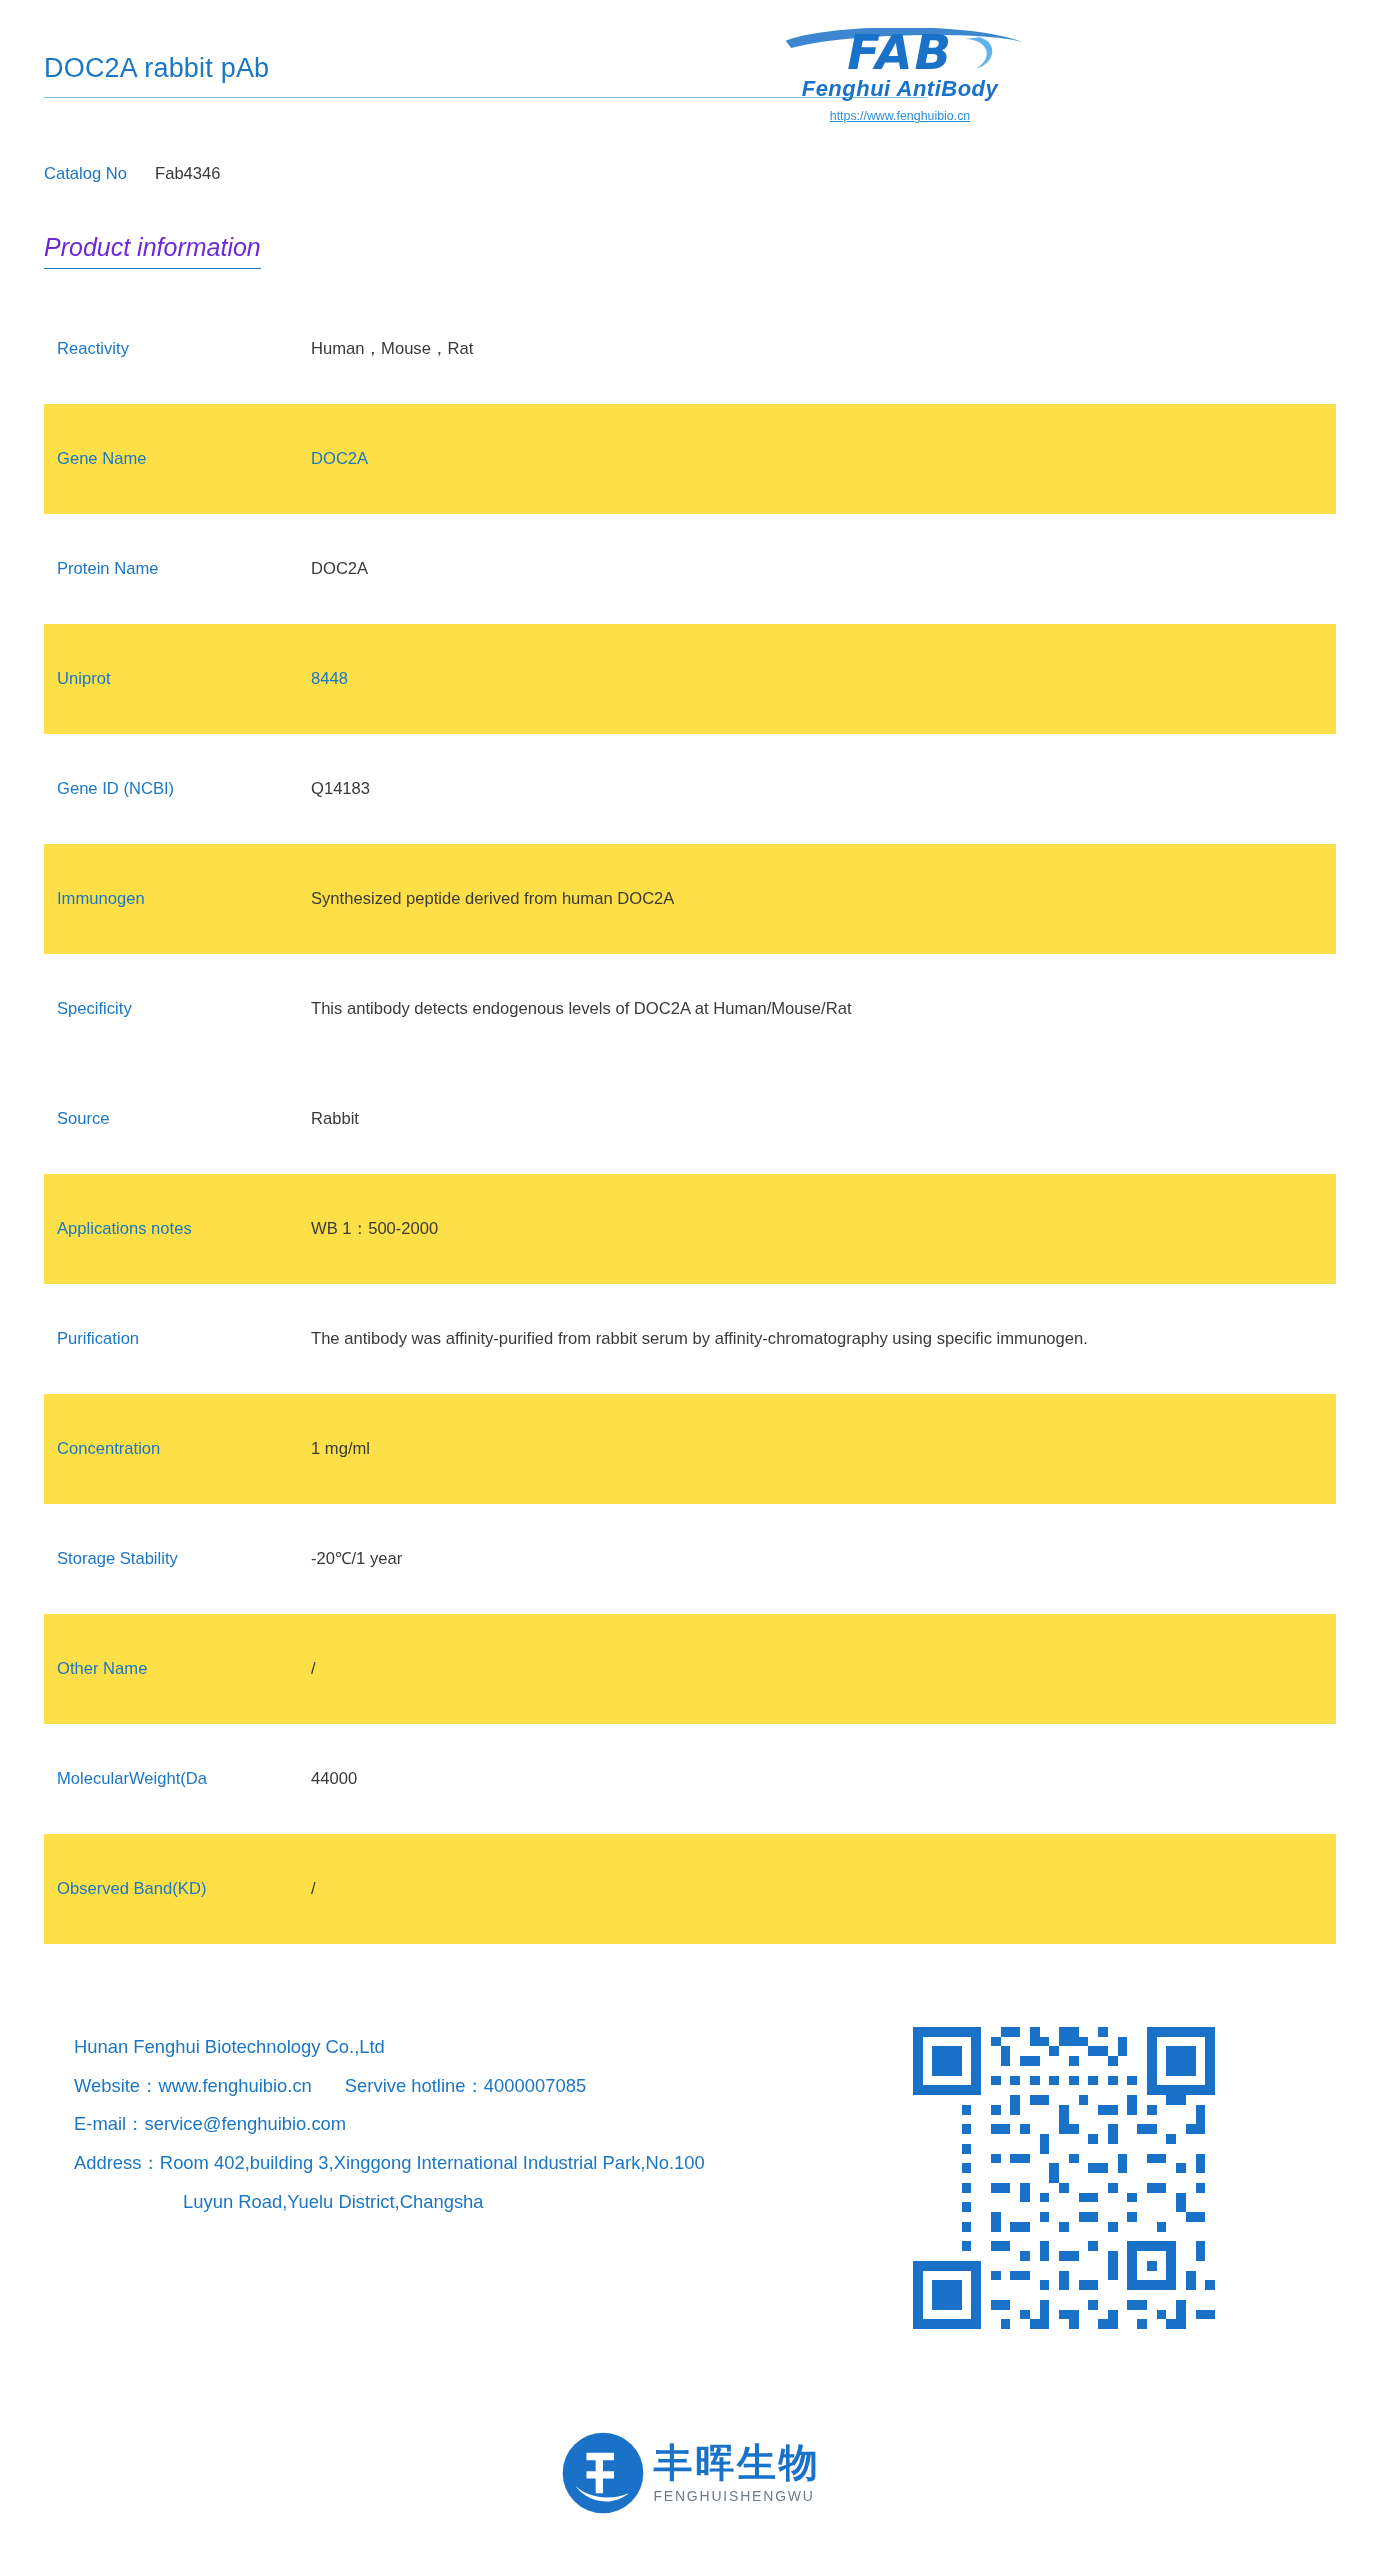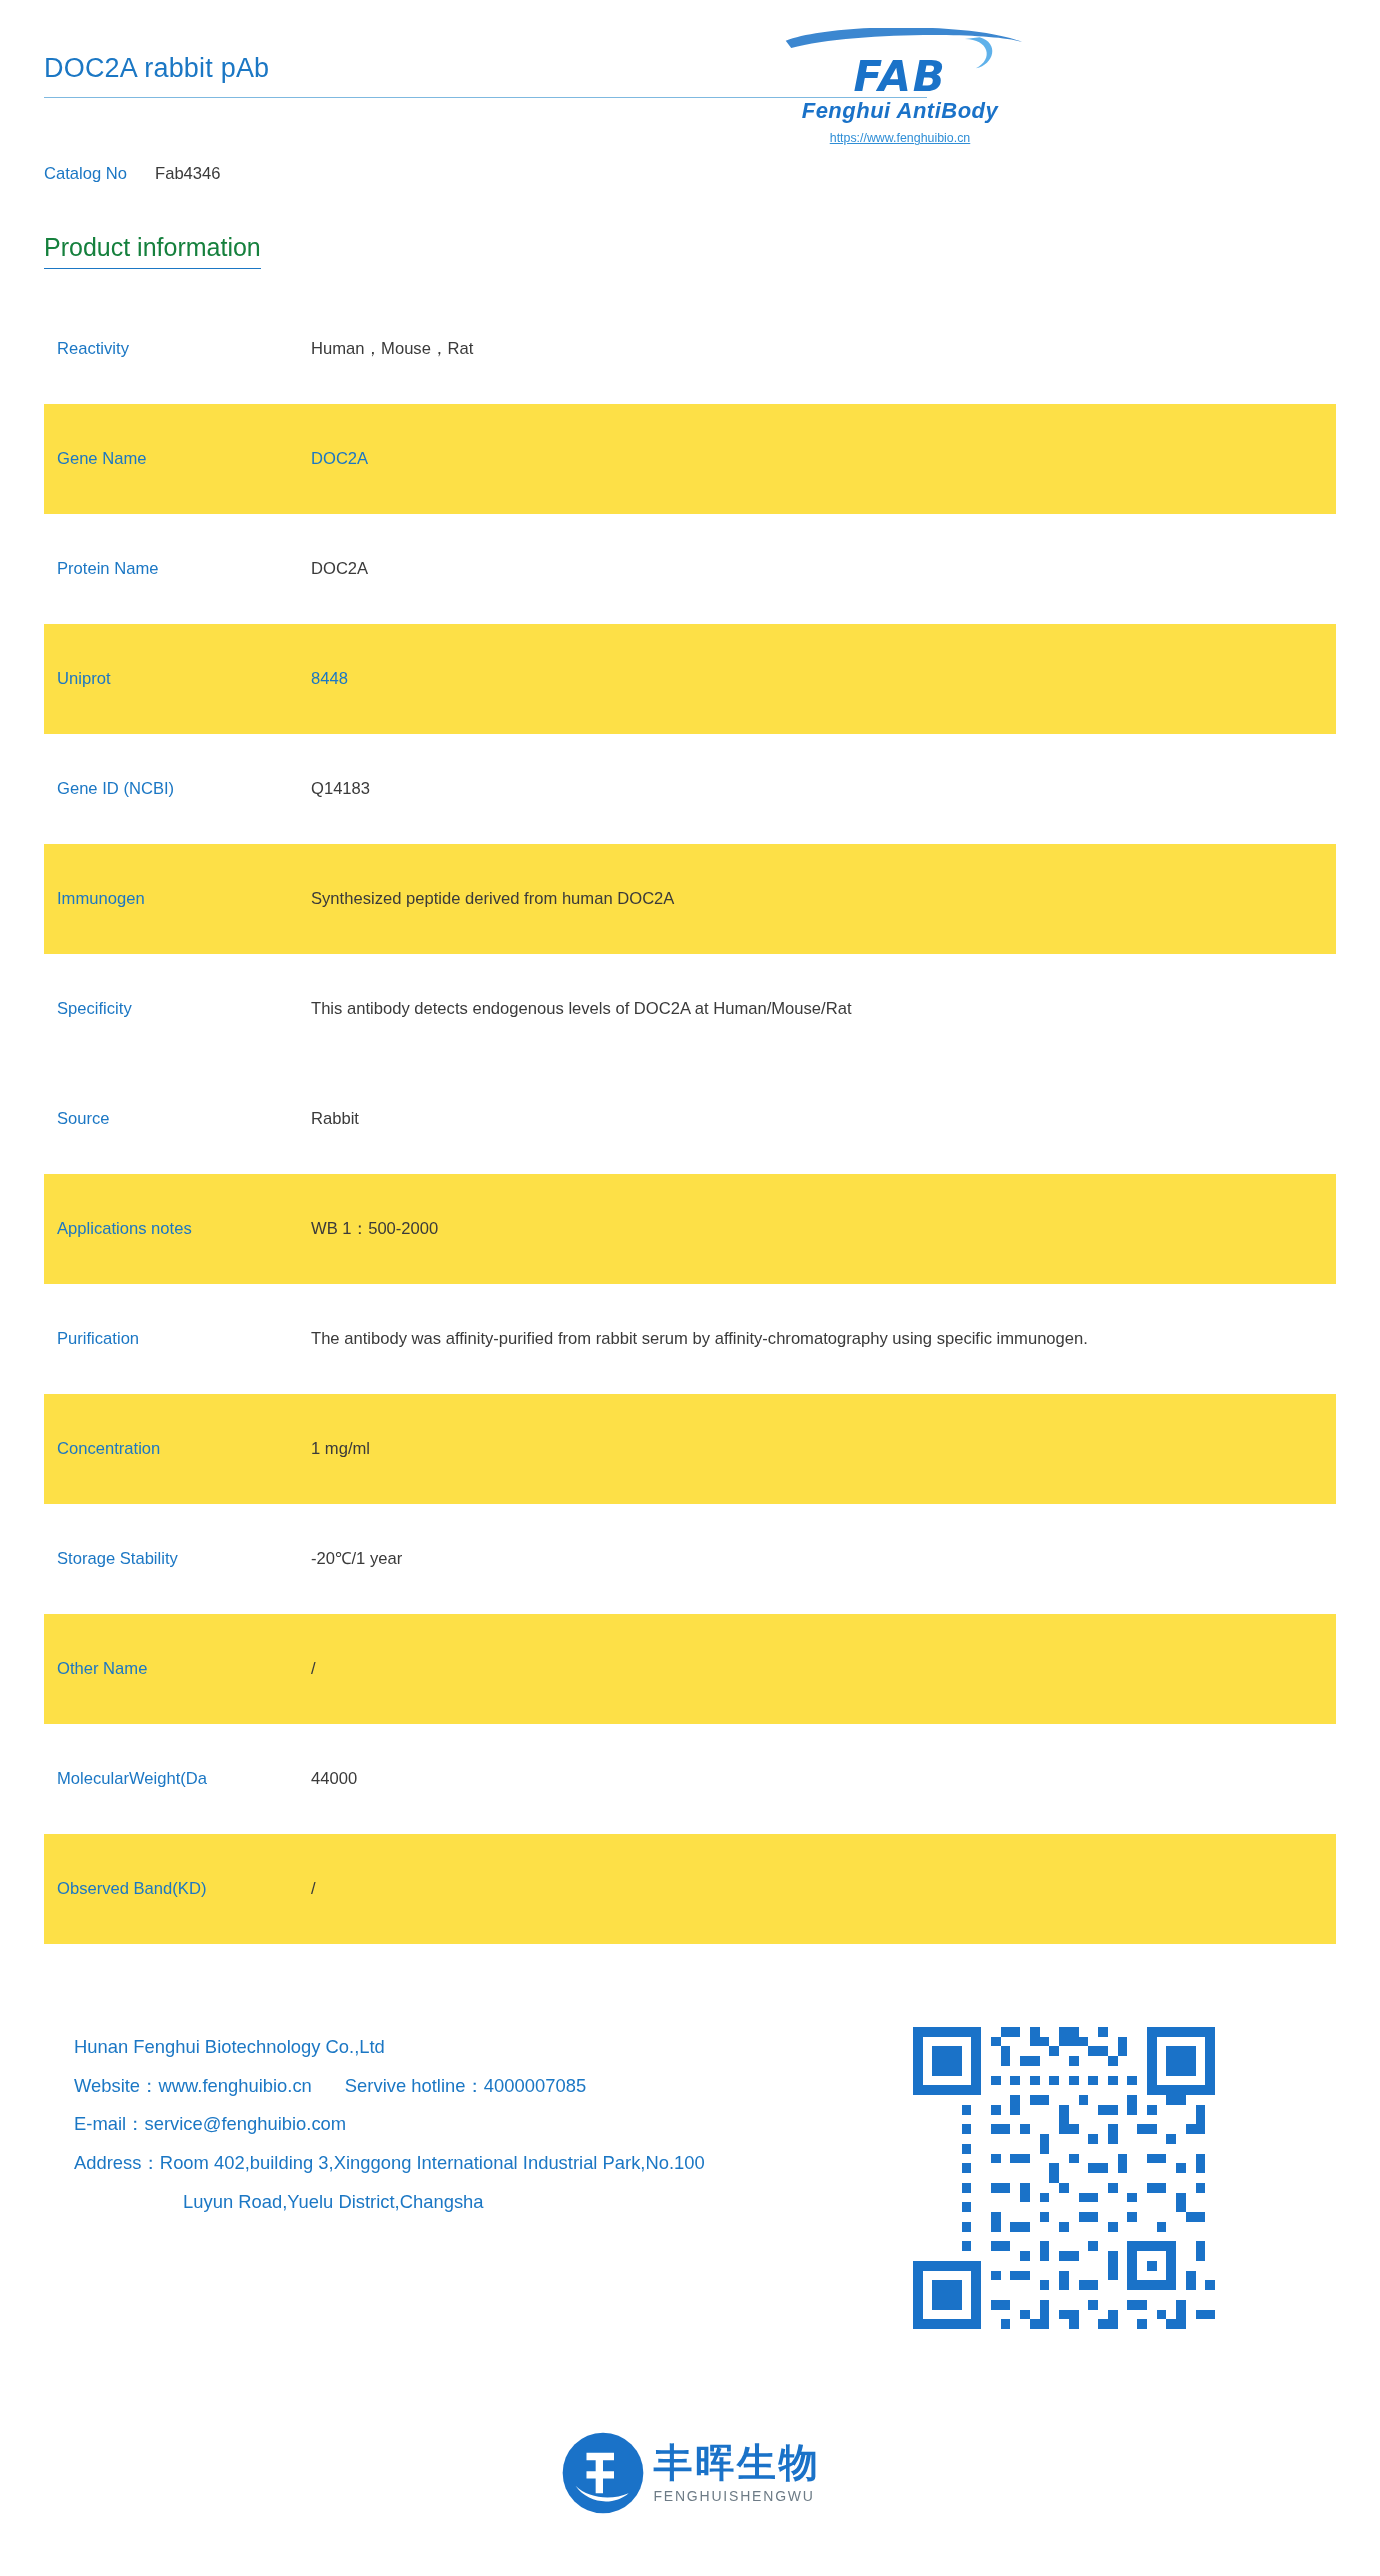--- a/index.html
+++ b/index.html
@@ -47,28 +47,27 @@
 
   
   .logo-wrap {
     position: absolute;
     right: 44px;
     top: 28px;
     width: 304px;
     text-align: center;
   }
   .logo-fab {
-    font-size: 42px;
+    font-size: 48px;
     font-weight: bold;
     font-style: italic;
     color: #1a72c8;
     letter-spacing: 1.8px;
     line-height: 1;
     font-family: "DejaVu Sans", sans-serif;
-    margin-top: 28px;
   }
   .logo-sub {
     margin-top: 0;
     font-size: 22px;
     font-weight: bold;
     font-style: italic;
     color: #1a72c8;
     letter-spacing: 0.5px;
   }
   .logo-url {
@@ -96,23 +95,24 @@
     margin-left: 28px;
     margin-top: 12px;
   }
 
   
   .section-heading {
     position: absolute;
     left: 44px;
     top: 233px;
     font-size: 25px;
-    color: #15803d;
+    color: #6d28d9;
     padding-bottom: 5.5px;
     border-bottom: 1.4px solid #1b77c4;
+    font-style: italic;
   }
 
   
   .info-table {
     position: absolute;
     left: 44px;
     top: 294px;
     width: 1292px;
     border-collapse: collapse;
   }

